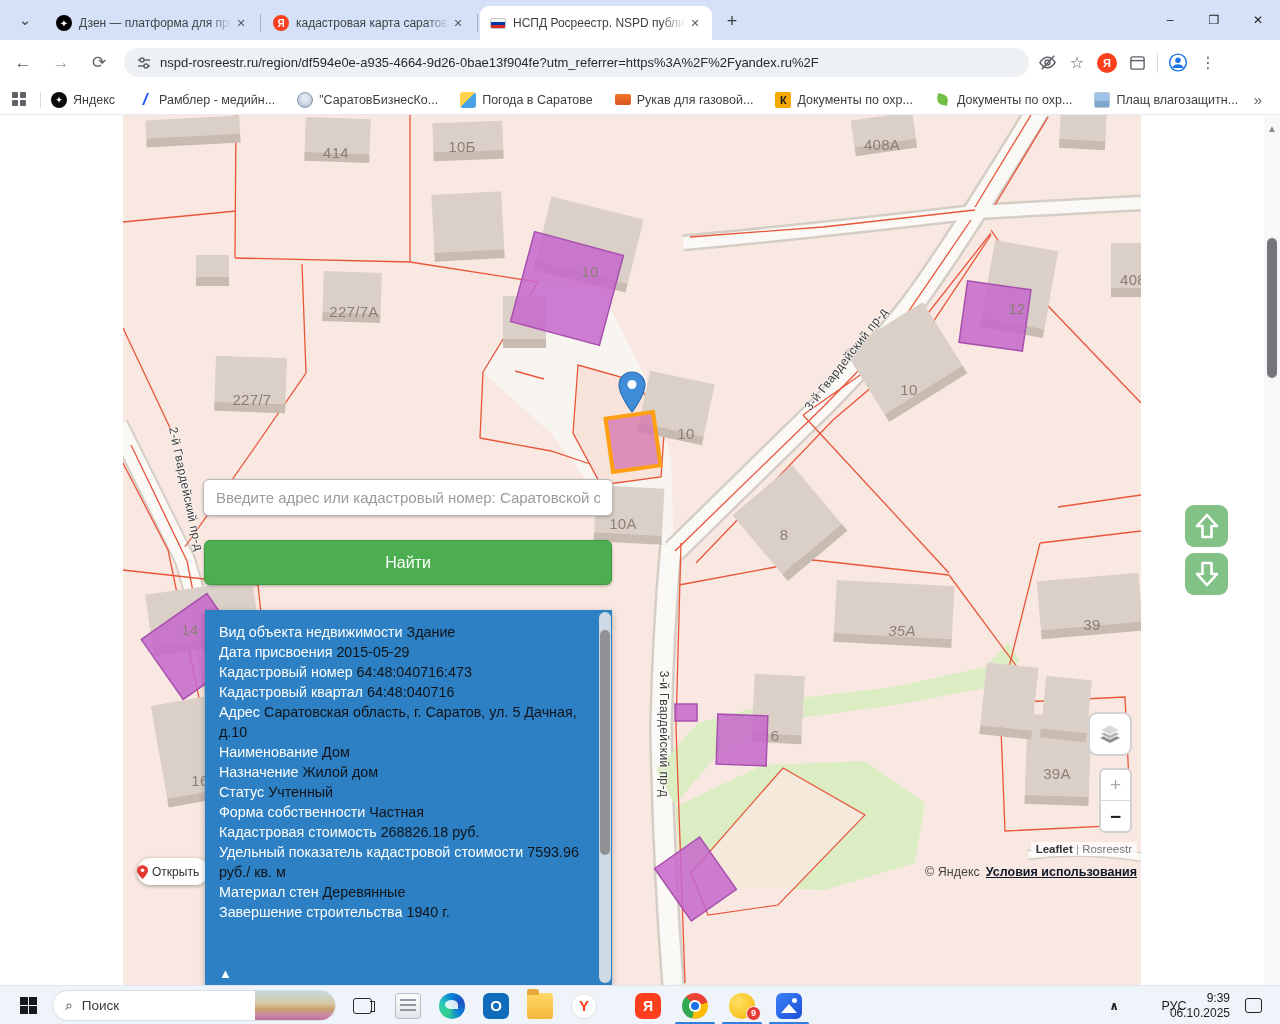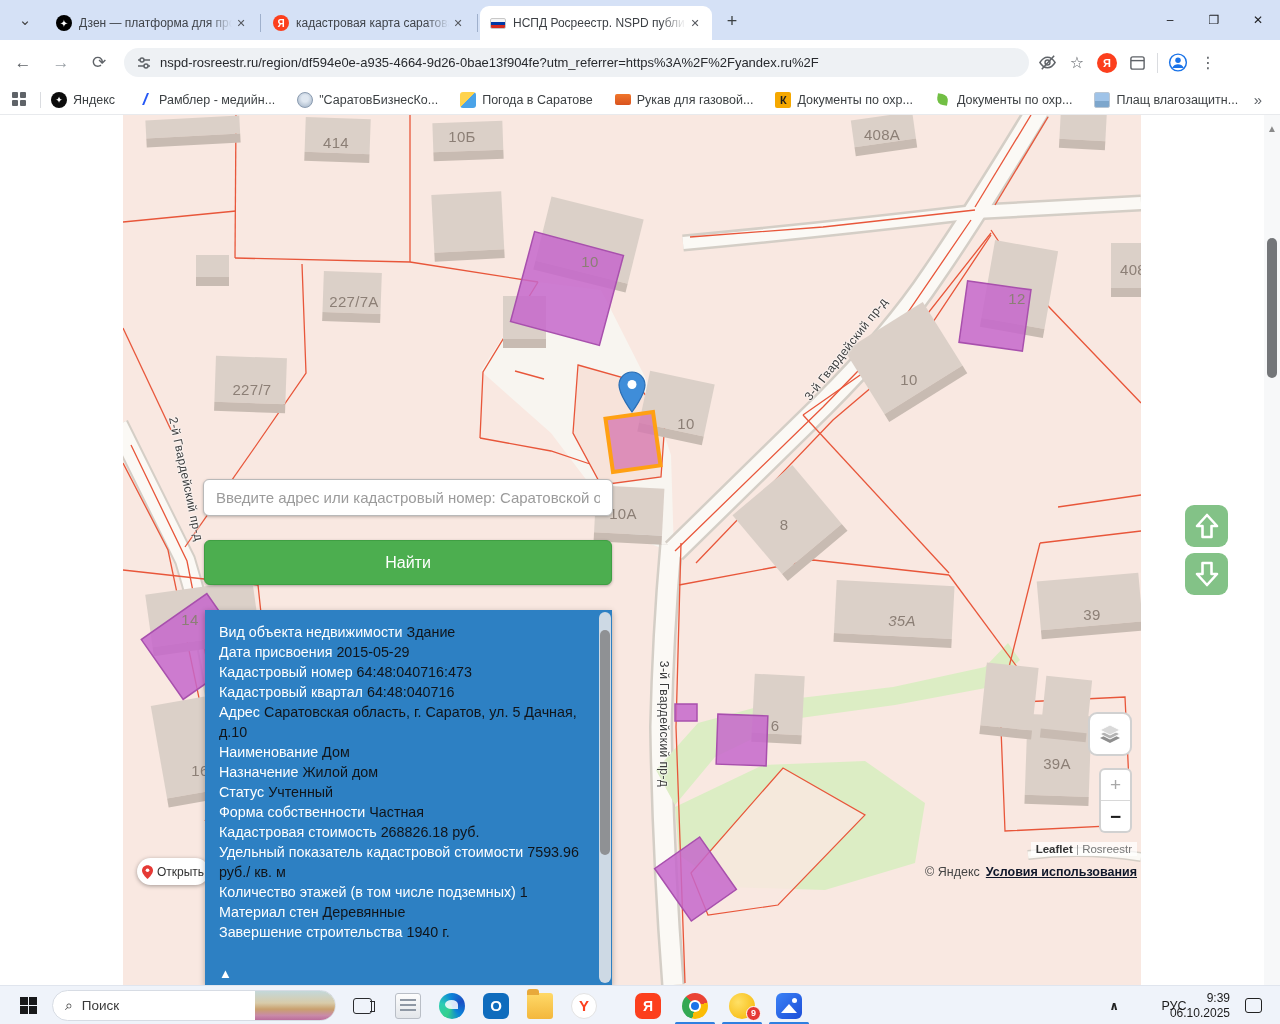--- a/index.html
+++ b/index.html
@@ -53,30 +53,30 @@
   .bi.orange{background:linear-gradient(#f0762c,#d9531e);height:11px;border-radius:2px;align-self:center}
   .bi.k-doc{background:#f5a800;border-radius:2px;color:#1d1d1d;font-weight:bold;font-size:11px}
   .bi.k-doc::after{content:"К"}
   .bi.leaf{background:#fff}
   .bi.leaf::before{content:"";width:11px;height:11px;background:#72bf44;border-radius:0 60% 0 60%;transform:rotate(10deg)}
   .bi.photo{background:linear-gradient(180deg,#9fc3e8 55%,#7da6cc 55%);border:1px solid #b9c6d4;border-radius:2px}
   .bmmore{font-size:15px;color:#5f6368;margin:0 18px 0 8px}
 
   
   .map-wrap{position:absolute;left:123px;top:115px;width:1018px;height:870px;overflow:hidden;background:#f7f4ee;cursor:grab}
-  #maplabels{position:absolute;left:0;top:2px;width:1018px;height:770px}
+  #maplabels{position:absolute;left:0;top:12px;width:1018px;height:770px}
   .mlabel{position:absolute;white-space:nowrap}
   .mlabel.bldg{font-size:15px;color:#8c7f76;letter-spacing:.3px}
   .mlabel.street{font-size:12px;color:#3d3d3d;letter-spacing:.4px;text-shadow:0 0 2px #fff,0 0 2px #fff,0 0 3px #fff}
 
   
   .searchbox{position:absolute;left:203px;top:479px;width:410px;height:37px;background:#fff;border:1px solid #b9b9b9;border-radius:6px;box-shadow:0 1px 3px rgba(0,0,0,.25);font-size:15px;color:#333;padding:0 12px;outline:none}
   .searchbox::placeholder{color:#9b9b9b}
   .findbtn{position:absolute;left:204px;top:540px;width:408px;height:45px;background:#4cae4f;border:1px solid #3f9f43;border-radius:6px;color:#fff;font-size:16px;box-shadow:0 1px 3px rgba(0,0,0,.3);cursor:pointer}
-  .openbtn{position:absolute;left:137px;top:858px;width:72px;height:27px;background:#fff;border-radius:14px;box-shadow:0 1px 4px rgba(0,0,0,.35);display:flex;align-items:center;justify-content:center;gap:4px;font-size:12px;color:#333;cursor:pointer;z-index:4}
+  .openbtn{position:absolute;left:137px;top:858px;width:72px;height:27px;background:#fff;border-radius:14px;box-shadow:0 1px 4px rgba(0,0,0,.35);display:flex;align-items:center;justify-content:flex-start;gap:4px;font-size:12px;color:#333;cursor:pointer;z-index:4}
   .infopanel{position:absolute;left:205px;top:610px;width:407px;height:375px;background:#2d80c3;z-index:5;box-shadow:0 2px 6px rgba(0,0,0,.3)}
   .prows{padding:12px 26px 4px 14px;width:100%}
   .prow{font-size:14.3px;line-height:20px}
   .plbl{color:#fff}
   .pval{color:#10141a}
   .panel-up{position:absolute;left:14px;bottom:4px;color:#fff;font-size:13px;cursor:pointer}
   .pscroll{position:absolute;right:1px;top:2px;width:12px;height:371px;background:#cdd9e4;border-radius:6px}
   .pthumb{position:absolute;left:1px;top:18px;width:10px;height:225px;background:#8f9194;border-radius:5px;cursor:pointer}
 
   
@@ -462,21 +462,20 @@
       <div class="prow"><span class="plbl">Дата присвоения </span><span class="pval">2015-05-29</span></div>
       <div class="prow"><span class="plbl">Кадастровый номер </span><span class="pval">64:48:040716:473</span></div>
       <div class="prow"><span class="plbl">Кадастровый квартал </span><span class="pval">64:48:040716</span></div>
       <div class="prow"><span class="plbl">Адрес </span><span class="pval">Саратовская область, г. Саратов, ул. 5 Дачная, д.10</span></div>
       <div class="prow"><span class="plbl">Наименование </span><span class="pval">Дом</span></div>
       <div class="prow"><span class="plbl">Назначение </span><span class="pval">Жилой дом</span></div>
       <div class="prow"><span class="plbl">Статус </span><span class="pval">Учтенный</span></div>
       <div class="prow"><span class="plbl">Форма собственности </span><span class="pval">Частная</span></div>
       <div class="prow"><span class="plbl">Кадастровая стоимость </span><span class="pval">268826.18 руб.</span></div>
       <div class="prow"><span class="plbl">Удельный показатель кадастровой стоимости </span><span class="pval">7593.96 руб./ кв. м</span></div>
-      <div class="prow"><span class="plbl">Количество этажей (в том числе подземных) </span><span class="pval">1</span></div>
       <div class="prow"><span class="plbl">Материал стен </span><span class="pval">Деревянные</span></div>
       <div class="prow"><span class="plbl">Завершение строительства </span><span class="pval">1940 г.</span></div>
     </div>
   <div class="panel-up">▲</div>
   <div class="pscroll">
       <div class="pthumb"></div>
     </div>
 </div>
 
 <div class="greenbtn" style="left:1185px;top:505px">

